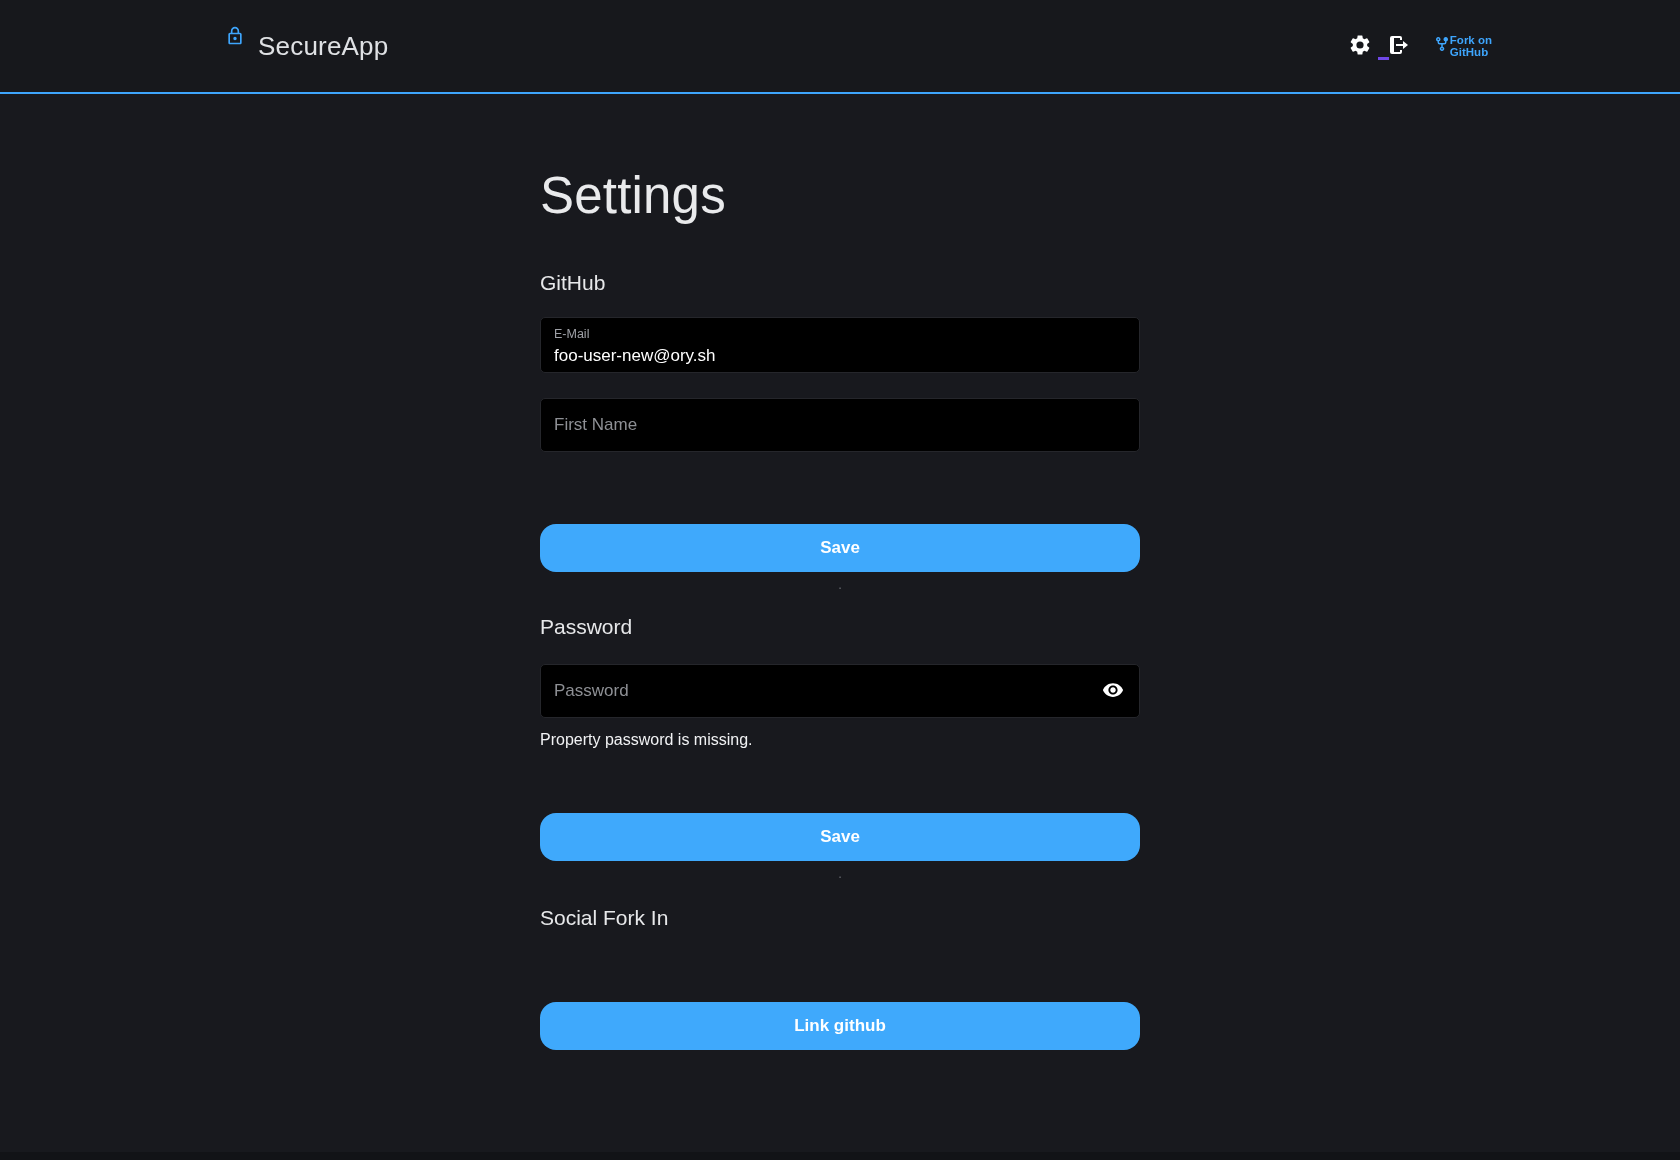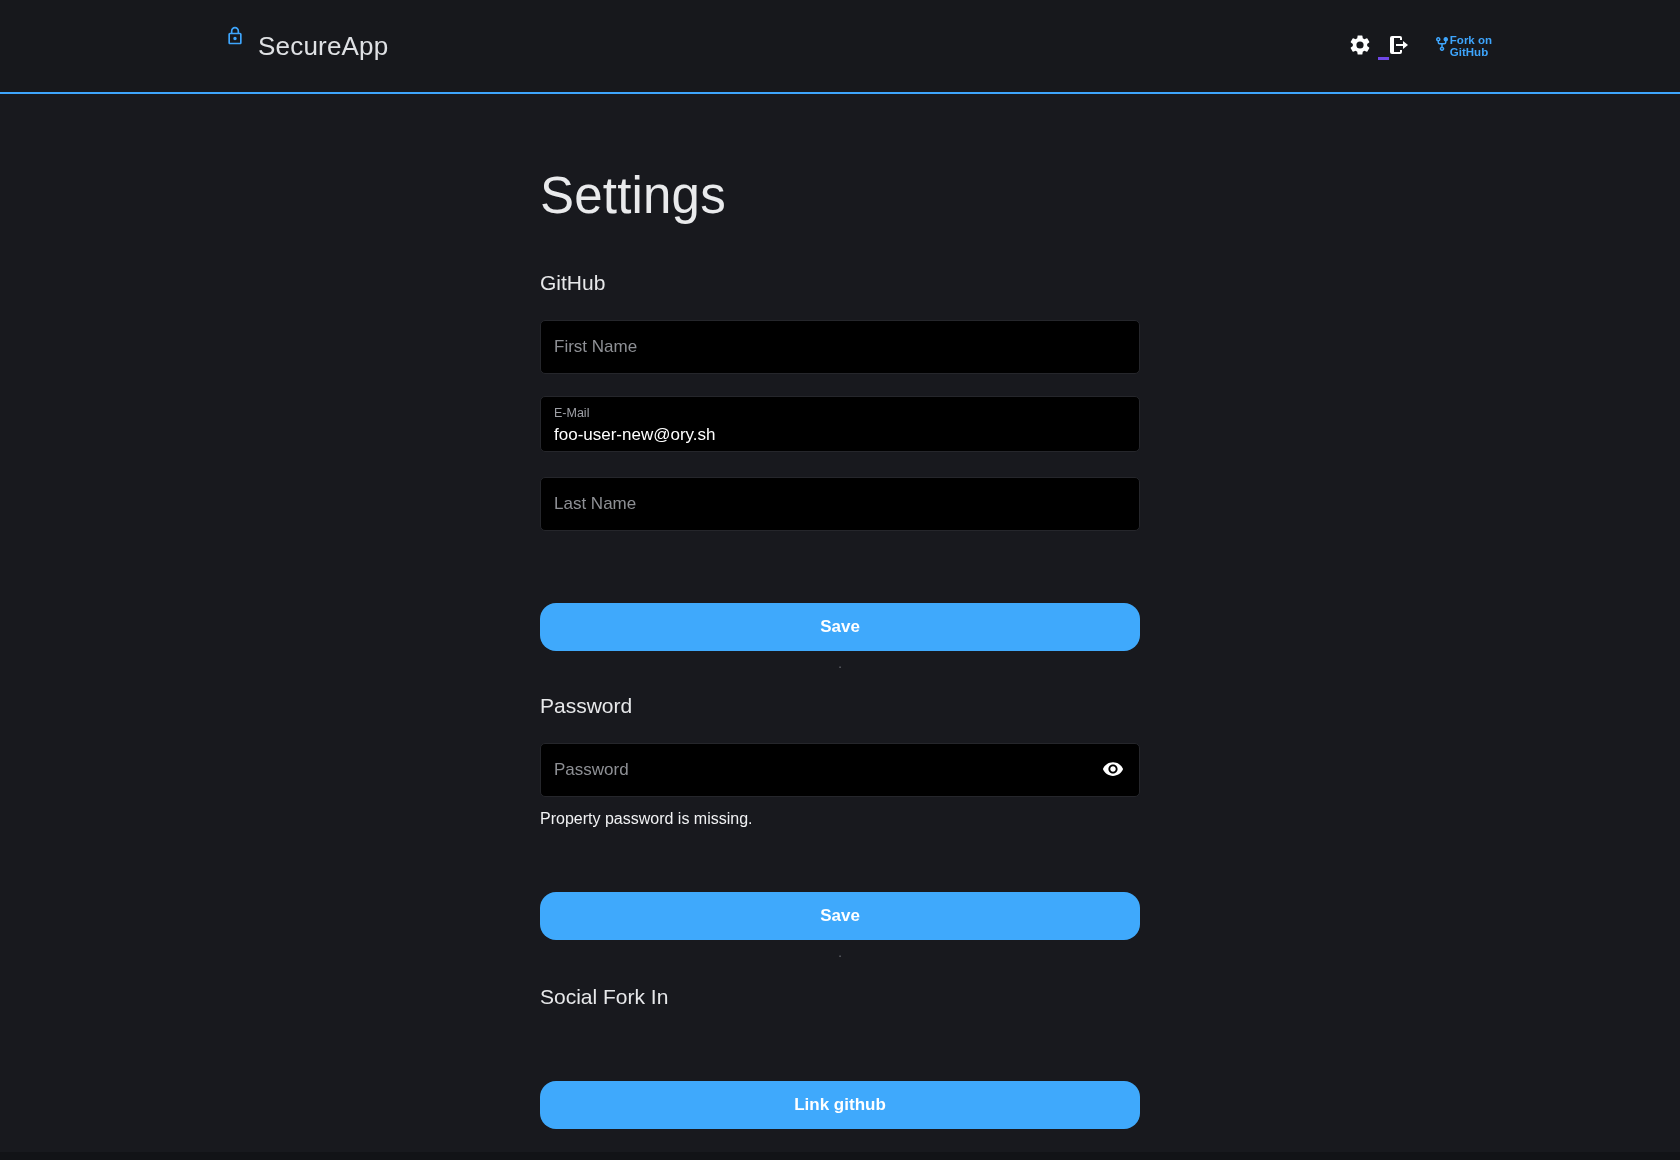--- a/index.html
+++ b/index.html
@@ -159,32 +159,29 @@
     </a>
   </div>
   <span class="gear-underline"></span>
 </header>
 
 <main class="content">
   <h1 class="page-title">Settings</h1>
 
   <h2 class="section-heading">GitHub</h2>
 
-  <div class="field-box plain-field">
-    <input type="text" placeholder="First Name" style="">
-  </div>
-
   <div class="field-box labeled-field">
     <span class="field-label">E-Mail</span>
     <input type="text" value="foo-user-new@ory.sh" style="">
   </div>
 
   <div class="field-box plain-field">
-    <input type="text" placeholder="Last Name" style="">
-  </div>
+    <input type="text" placeholder="First Name" style="">
+  </div>
+
 
   <button class="btn-primary btn-save-profile">Save</button>
   <div class="form-dot">.</div>
 
   <h2 class="section-heading password-heading">Password</h2>
 
   <div class="field-box plain-field password-box">
     <input type="password" placeholder="Password" style="">
     <button class="eye-btn" title="Show password">
       <span>

